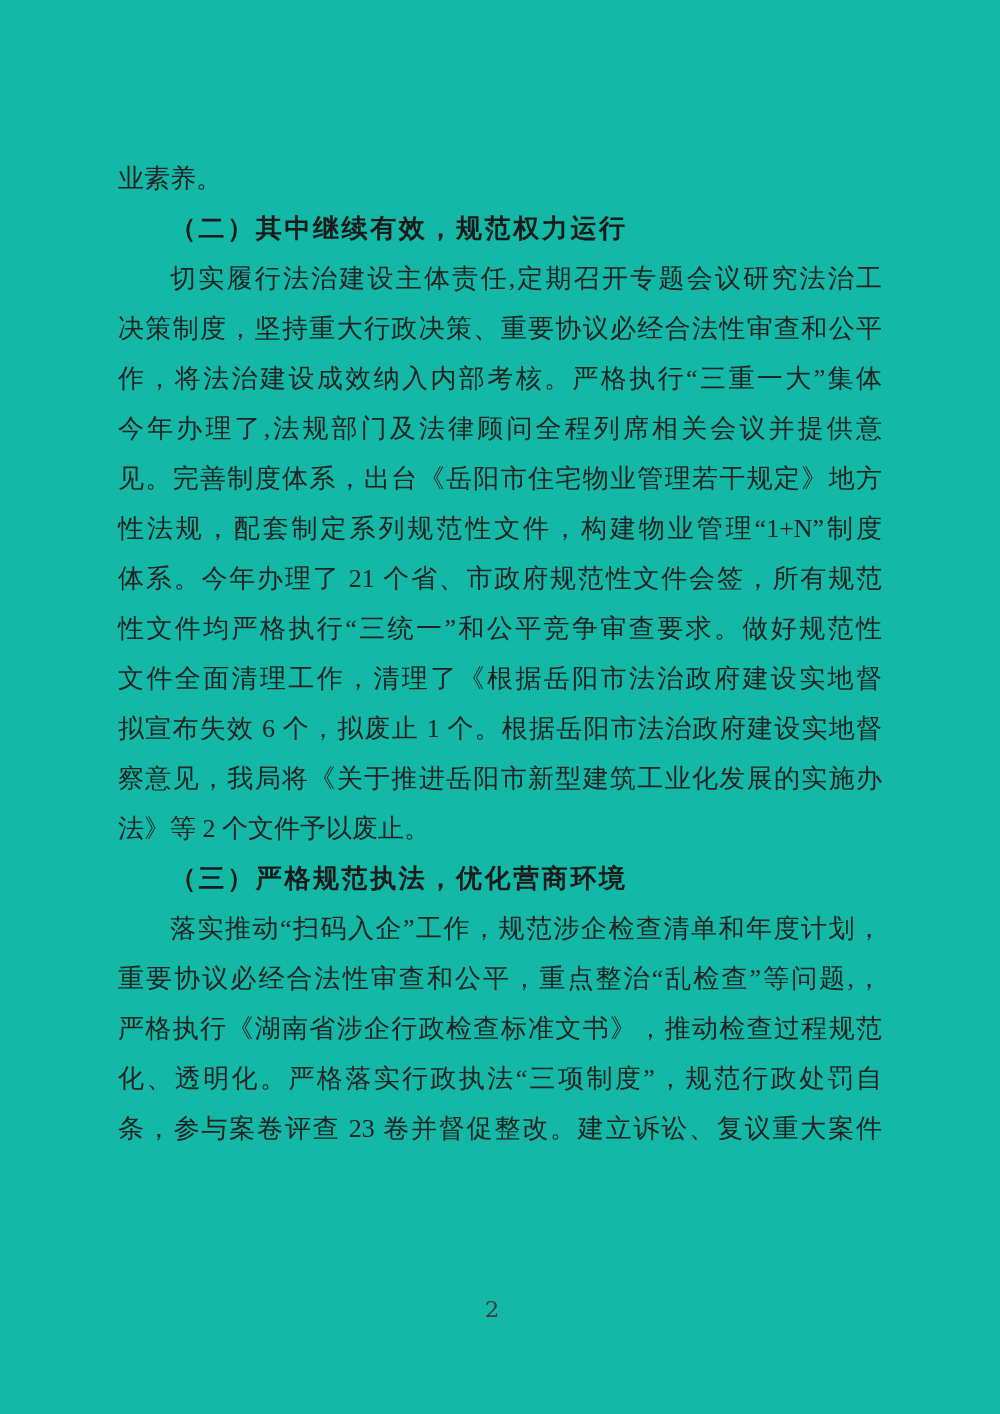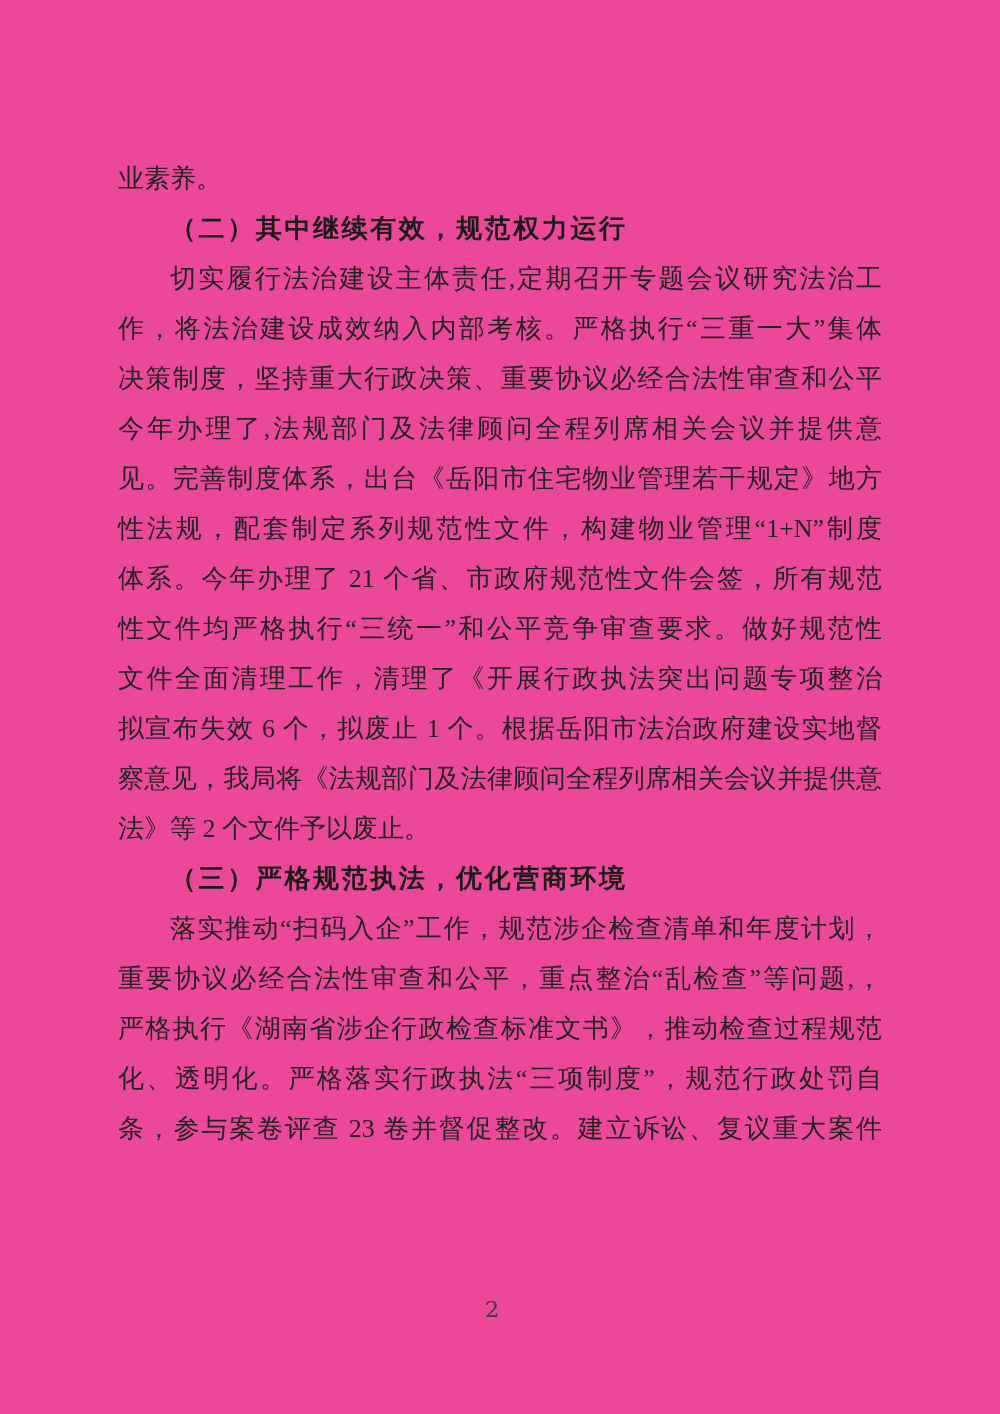--- a/index.html
+++ b/index.html
@@ -5,21 +5,21 @@
   html, body {
     margin: 0;
     padding: 0;
     background: #e8e8e8;
   }
   .page {
     position: relative;
     width: 1000px;
     height: 1414px;
     margin: 0 auto;
-    background: #ec4899;
+    background: #14b8a6;
     overflow: hidden;
     font-family: "Liberation Serif", "DejaVu Serif", serif;
     color: #232323;
   }
   .text-block {
     position: absolute;
     left: 118px;
     top: 154px;
     width: 764px;
   }
@@ -66,30 +66,30 @@
   }
 </style>
 </head>
 <body>
 
 <div class="page">
   <div class="text-block">
     <div class="line f">业素养。</div>
     <div class="line h">（二）其中继续有效，规范权力运行</div>
     <div class="line j in">切实履行法治建设主体责任,定期召开专题会议研究法治工</div>
+    <div class="line j">决策制度，坚持重大行政决策、重要协议必经合法性审查和公平</div>
     <div class="line j">作，将法治建设成效纳入内部考核。严格执行“三重一大”集体</div>
-    <div class="line j">决策制度，坚持重大行政决策、重要协议必经合法性审查和公平</div>
     <div class="line j">今年办理了,法规部门及法律顾问全程列席相关会议并提供意</div>
     <div class="line j">见。完善制度体系，出台《岳阳市住宅物业管理若干规定》地方</div>
     <div class="line j">性法规，配套制定系列规范性文件，构建物业管理“1+N”制度</div>
     <div class="line j">体系。今年办理了 21 个省、市政府规范性文件会签，所有规范</div>
     <div class="line j">性文件均严格执行“三统一”和公平竞争审查要求。做好规范性</div>
-    <div class="line j">文件全面清理工作，清理了《开展行政执法突出问题专项整治</div>
+    <div class="line j">文件全面清理工作，清理了《根据岳阳市法治政府建设实地督</div>
     <div class="line j">拟宣布失效 6 个，拟废止 1 个。根据岳阳市法治政府建设实地督</div>
-    <div class="line j">察意见，我局将《法规部门及法律顾问全程列席相关会议并提供意</div>
+    <div class="line j">察意见，我局将《关于推进岳阳市新型建筑工业化发展的实施办</div>
     <div class="line f">法》等 2 个文件予以废止。</div>
     <div class="line h">（三）严格规范执法，优化营商环境</div>
     <div class="line j in">落实推动“扫码入企”工作，规范涉企检查清单和年度计划，</div>
     <div class="line j">重要协议必经合法性审查和公平，重点整治“乱检查”等问题,，</div>
     <div class="line j">严格执行《湖南省涉企行政检查标准文书》，推动检查过程规范</div>
     <div class="line j">化、透明化。严格落实行政执法“三项制度”，规范行政处罚自</div>
     <div class="line j">条，参与案卷评查 23 卷并督促整改。建立诉讼、复议重大案件</div>
   </div>
 
   <div class="page-number">2</div>

